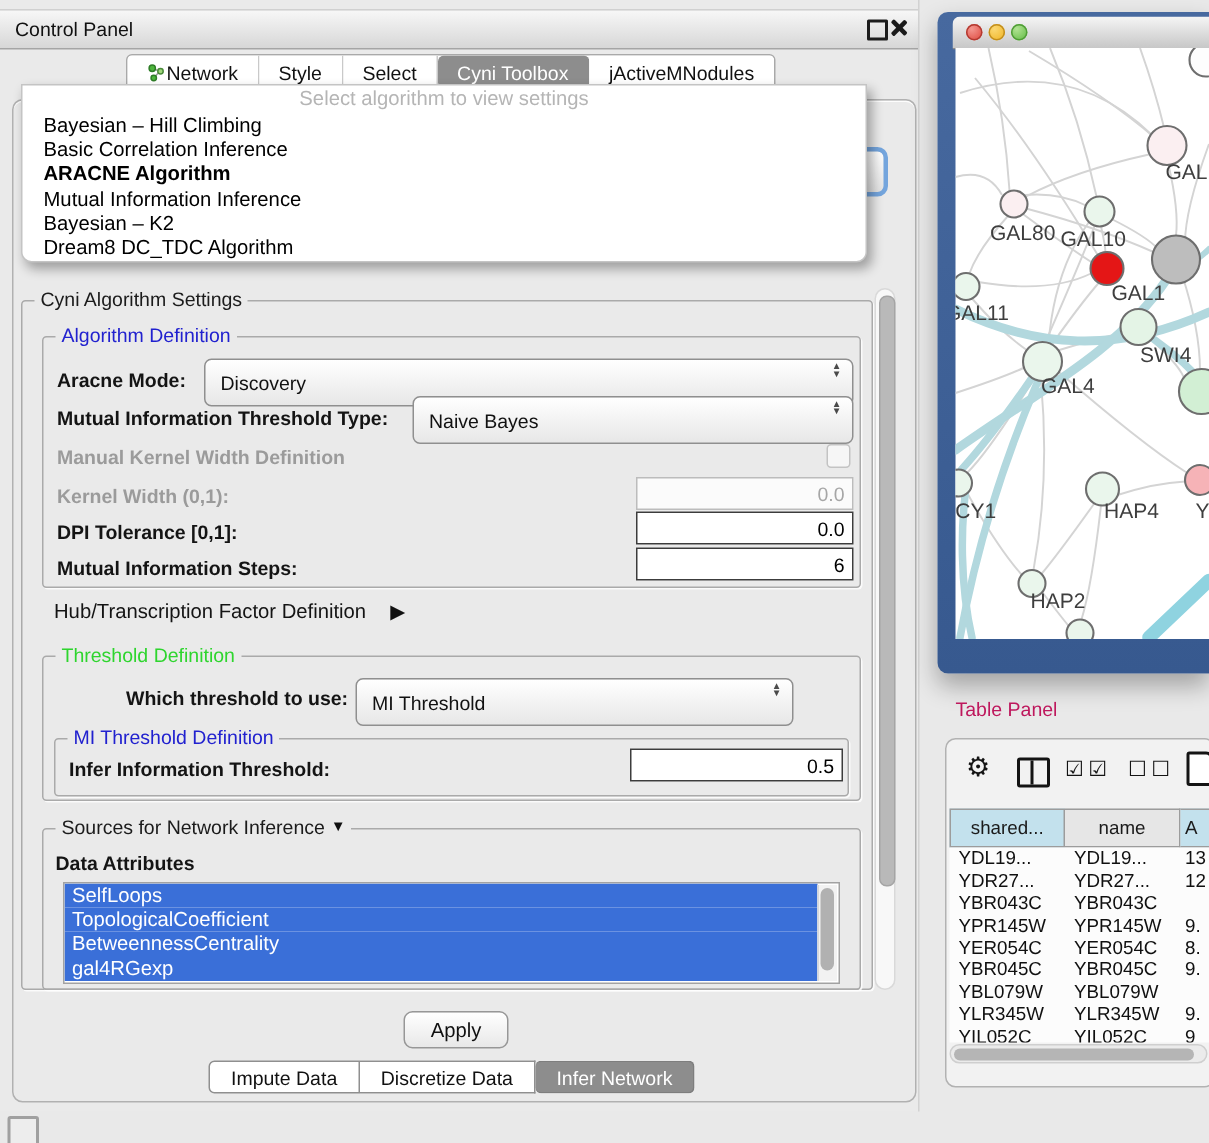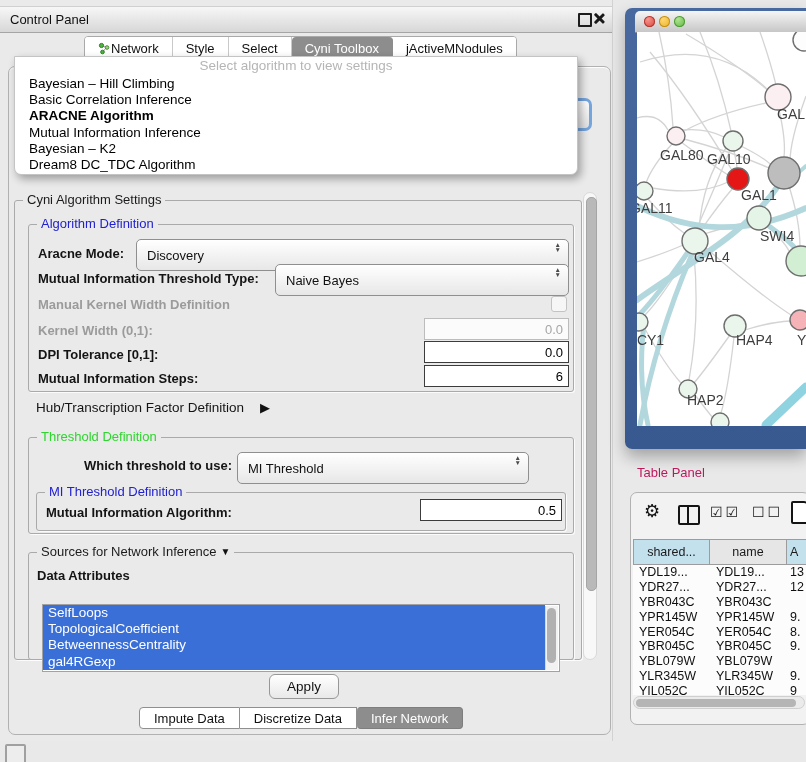--- a/index.html
+++ b/index.html
@@ -37,21 +37,21 @@
   .lbl.dis{color:#9b9b9b;}
   .combo{position:absolute;height:32px;border:1px solid #8f8f8f;border-radius:5px;background:linear-gradient(#ffffff,#e7e7e7);
       display:flex;align-items:center;padding-left:10px;font-size:13px;box-sizing:border-box;}
   .spin{position:absolute;right:7px;top:3px;display:flex;flex-direction:column;align-items:center;color:#4a4a4a;font-size:6.5px;line-height:4.6px;}
   .tfield{position:absolute;height:22px;box-sizing:border-box;font-family:"Liberation Sans",sans-serif;font-size:13px;text-align:right;padding-right:5px;background:#fff;border:1.5px solid #3c3c3c;}
   .tfield.dis{border:1px solid #bcbcbc;background:#fbfbfb;color:#a6a6a6;}
   .checkbox{position:absolute;width:14px;height:14px;border:1.5px solid #c3c3c3;border-radius:3px;background:#f6f6f6;}
   .hub-row{position:absolute;left:36px;top:400px;font-size:13.5px;color:#141414;display:flex;align-items:center;gap:16px;}
   .tri-right{font-size:13px;color:#111;} .tri-down{font-size:10px;color:#111;}
   
-  .attr-list{position:absolute;left:42px;top:588px;width:518px;height:68px;background:#fff;border:1px solid #a2a2a2;overflow:hidden;box-sizing:border-box;margin-top:16px;}
+  .attr-list{position:absolute;left:42px;top:588px;width:518px;height:68px;background:#fff;border:1px solid #a2a2a2;overflow:hidden;box-sizing:border-box;}
   .attr-item{height:16.2px;line-height:16.2px;padding-left:5px;margin-right:14px;background:#3a6fd8;color:#fff;font-size:13.5px;white-space:nowrap;}
   .attr-scroll{position:absolute;right:1px;top:1px;width:12px;height:64px;background:#f2f2f2;border-left:1px solid #d8d8d8;}
   .attr-thumb{position:absolute;left:1px;top:2px;width:9px;height:55px;background:#b1b1b1;border-radius:5px;}
   
   .v-scroll{position:absolute;left:583px;top:192px;width:14px;height:468px;background:#f8f8f8;border:1px solid #d9d9d9;border-radius:7px;box-sizing:border-box;}
   .v-thumb{position:absolute;left:1.5px;top:4px;width:9px;height:392px;background:#b9b9b9;border-radius:5px;border:1px solid #a5a5a5;}
   
   .apply-btn{position:absolute;left:269px;top:674px;width:68px;height:23px;border:1px solid #979797;border-radius:6px;
       background:linear-gradient(#ffffff,#e8e8e8);font-size:13.5px;display:flex;align-items:center;justify-content:center;}
   .bottom-tabs{position:absolute;left:139px;top:707px;height:22px;display:flex;}
@@ -199,21 +199,21 @@
       <span class="spin">
           <span>▲</span>
           <span>▼</span>
         </span>
     </div>
     <div class="group" style="left:36px;top:492px;width:528px;height:37px;">
       <span class="group-title blue">
           <span>MI Threshold Definition</span>
         </span>
     </div>
-    <span class="lbl" style="left:46px;top:505px;">Mutual Information Algorithm:</span>
+    <span class="lbl" style="left:46px;top:505px;">Infer Information Threshold:</span>
     <input class="tfield" style="left: 420px; top: 499px; width: 142px;" value="0.5">
 
     <div class="group" style="left:28px;top:552px;width:544px;height:106px;">
       <span class="group-title">
         <span>Sources for Network Inference</span>
         <span class="tri-down">▼</span>
       </span>
     </div>
     <span class="lbl" style="left:37px;top:568px;">Data Attributes</span>
     <div class="attr-list">

